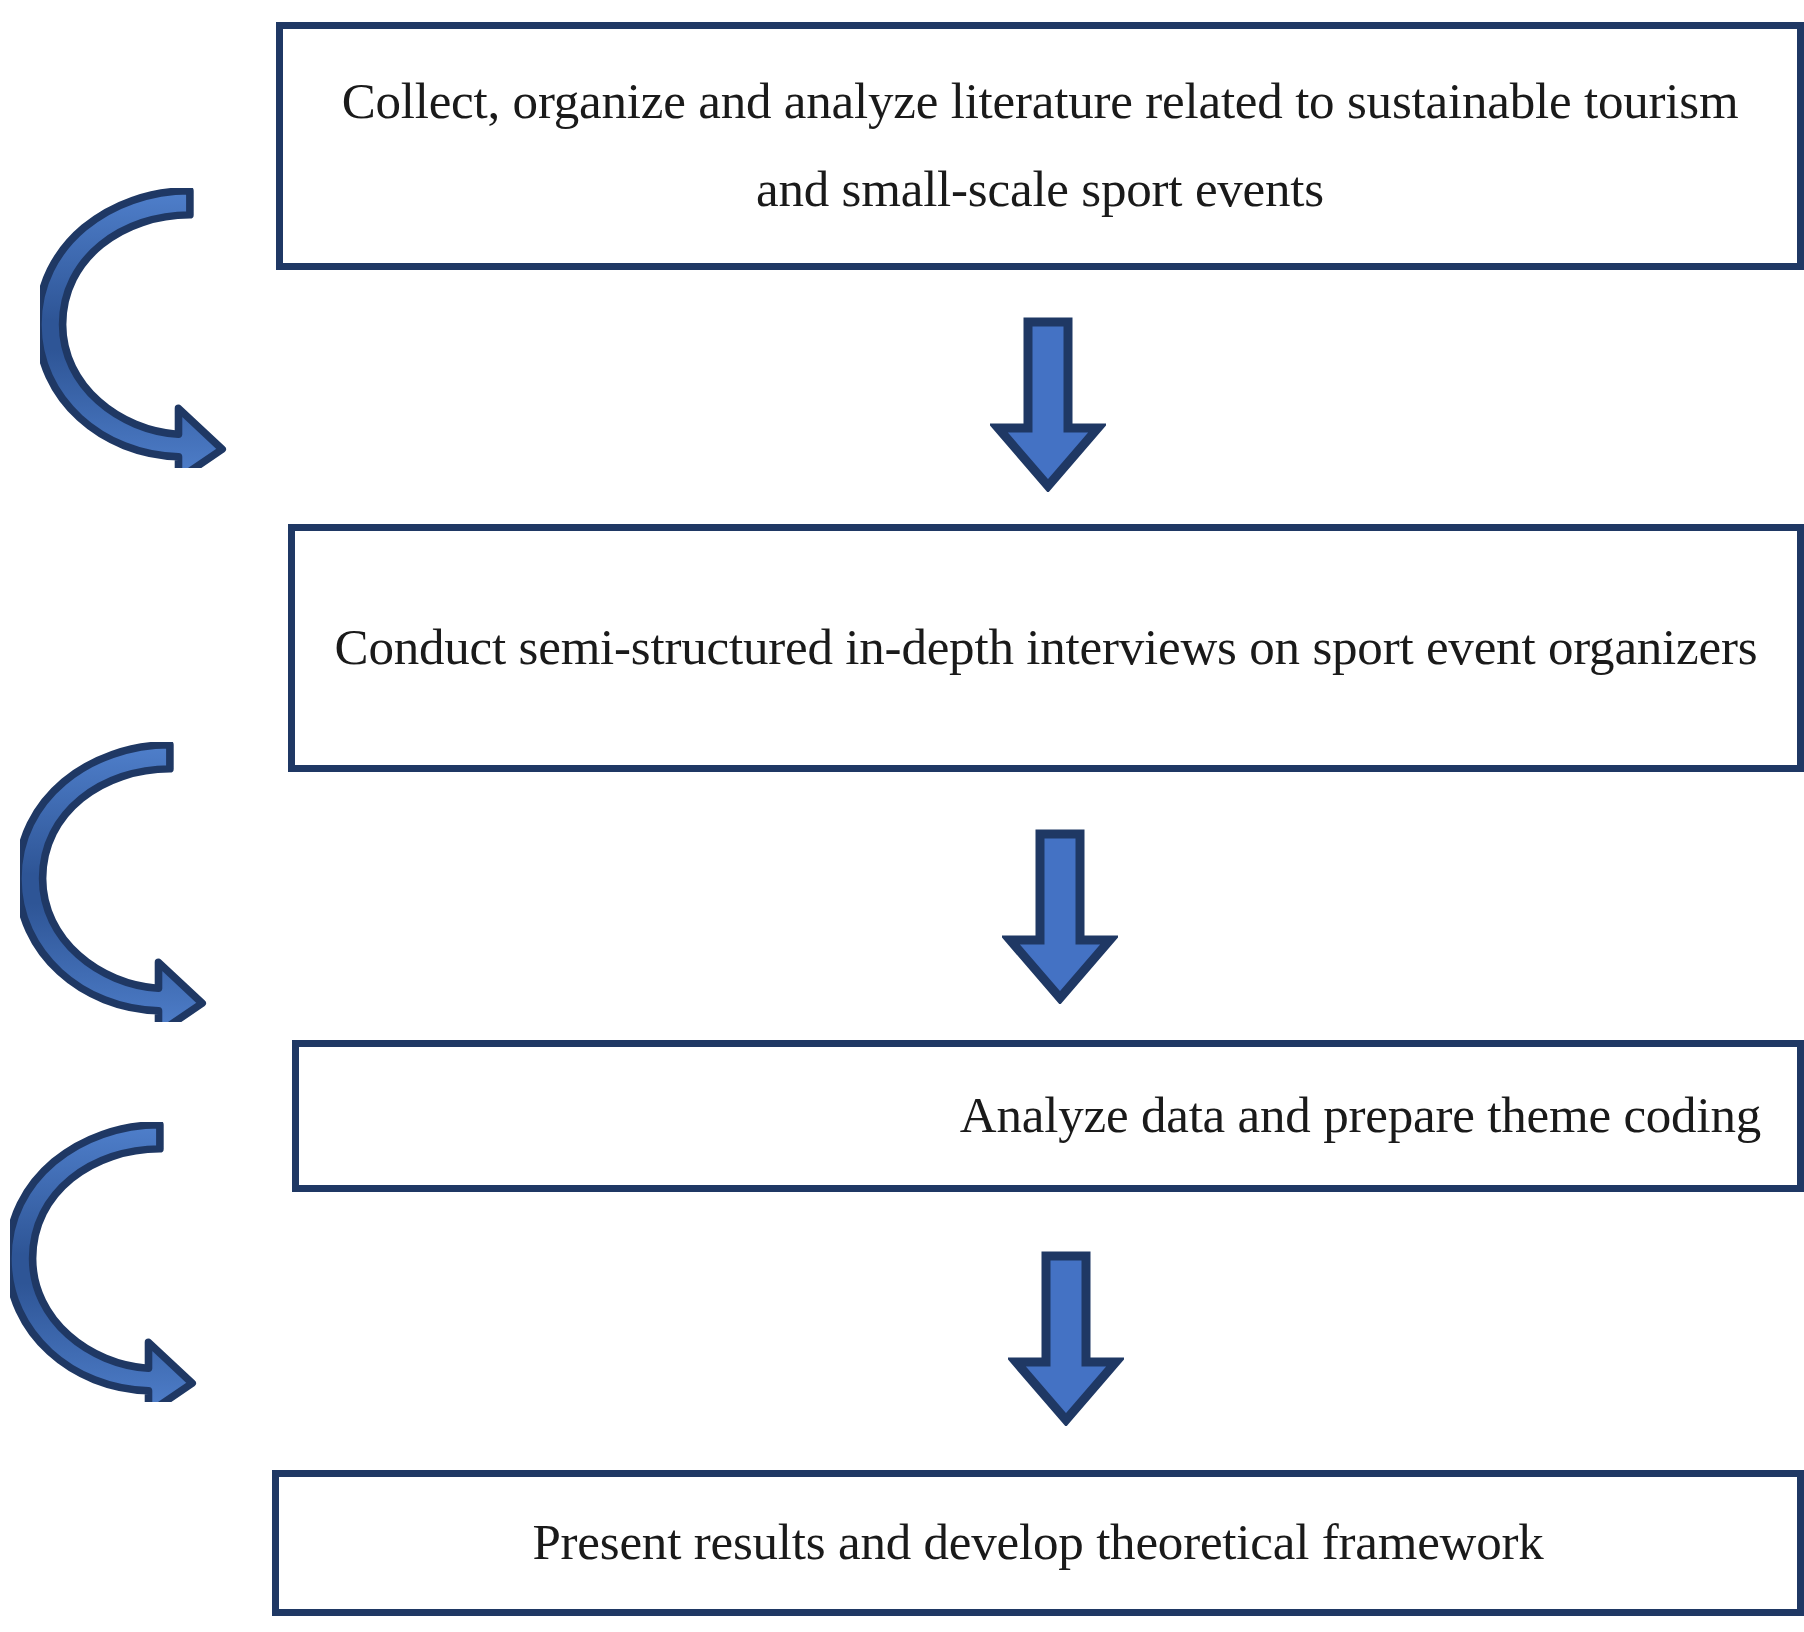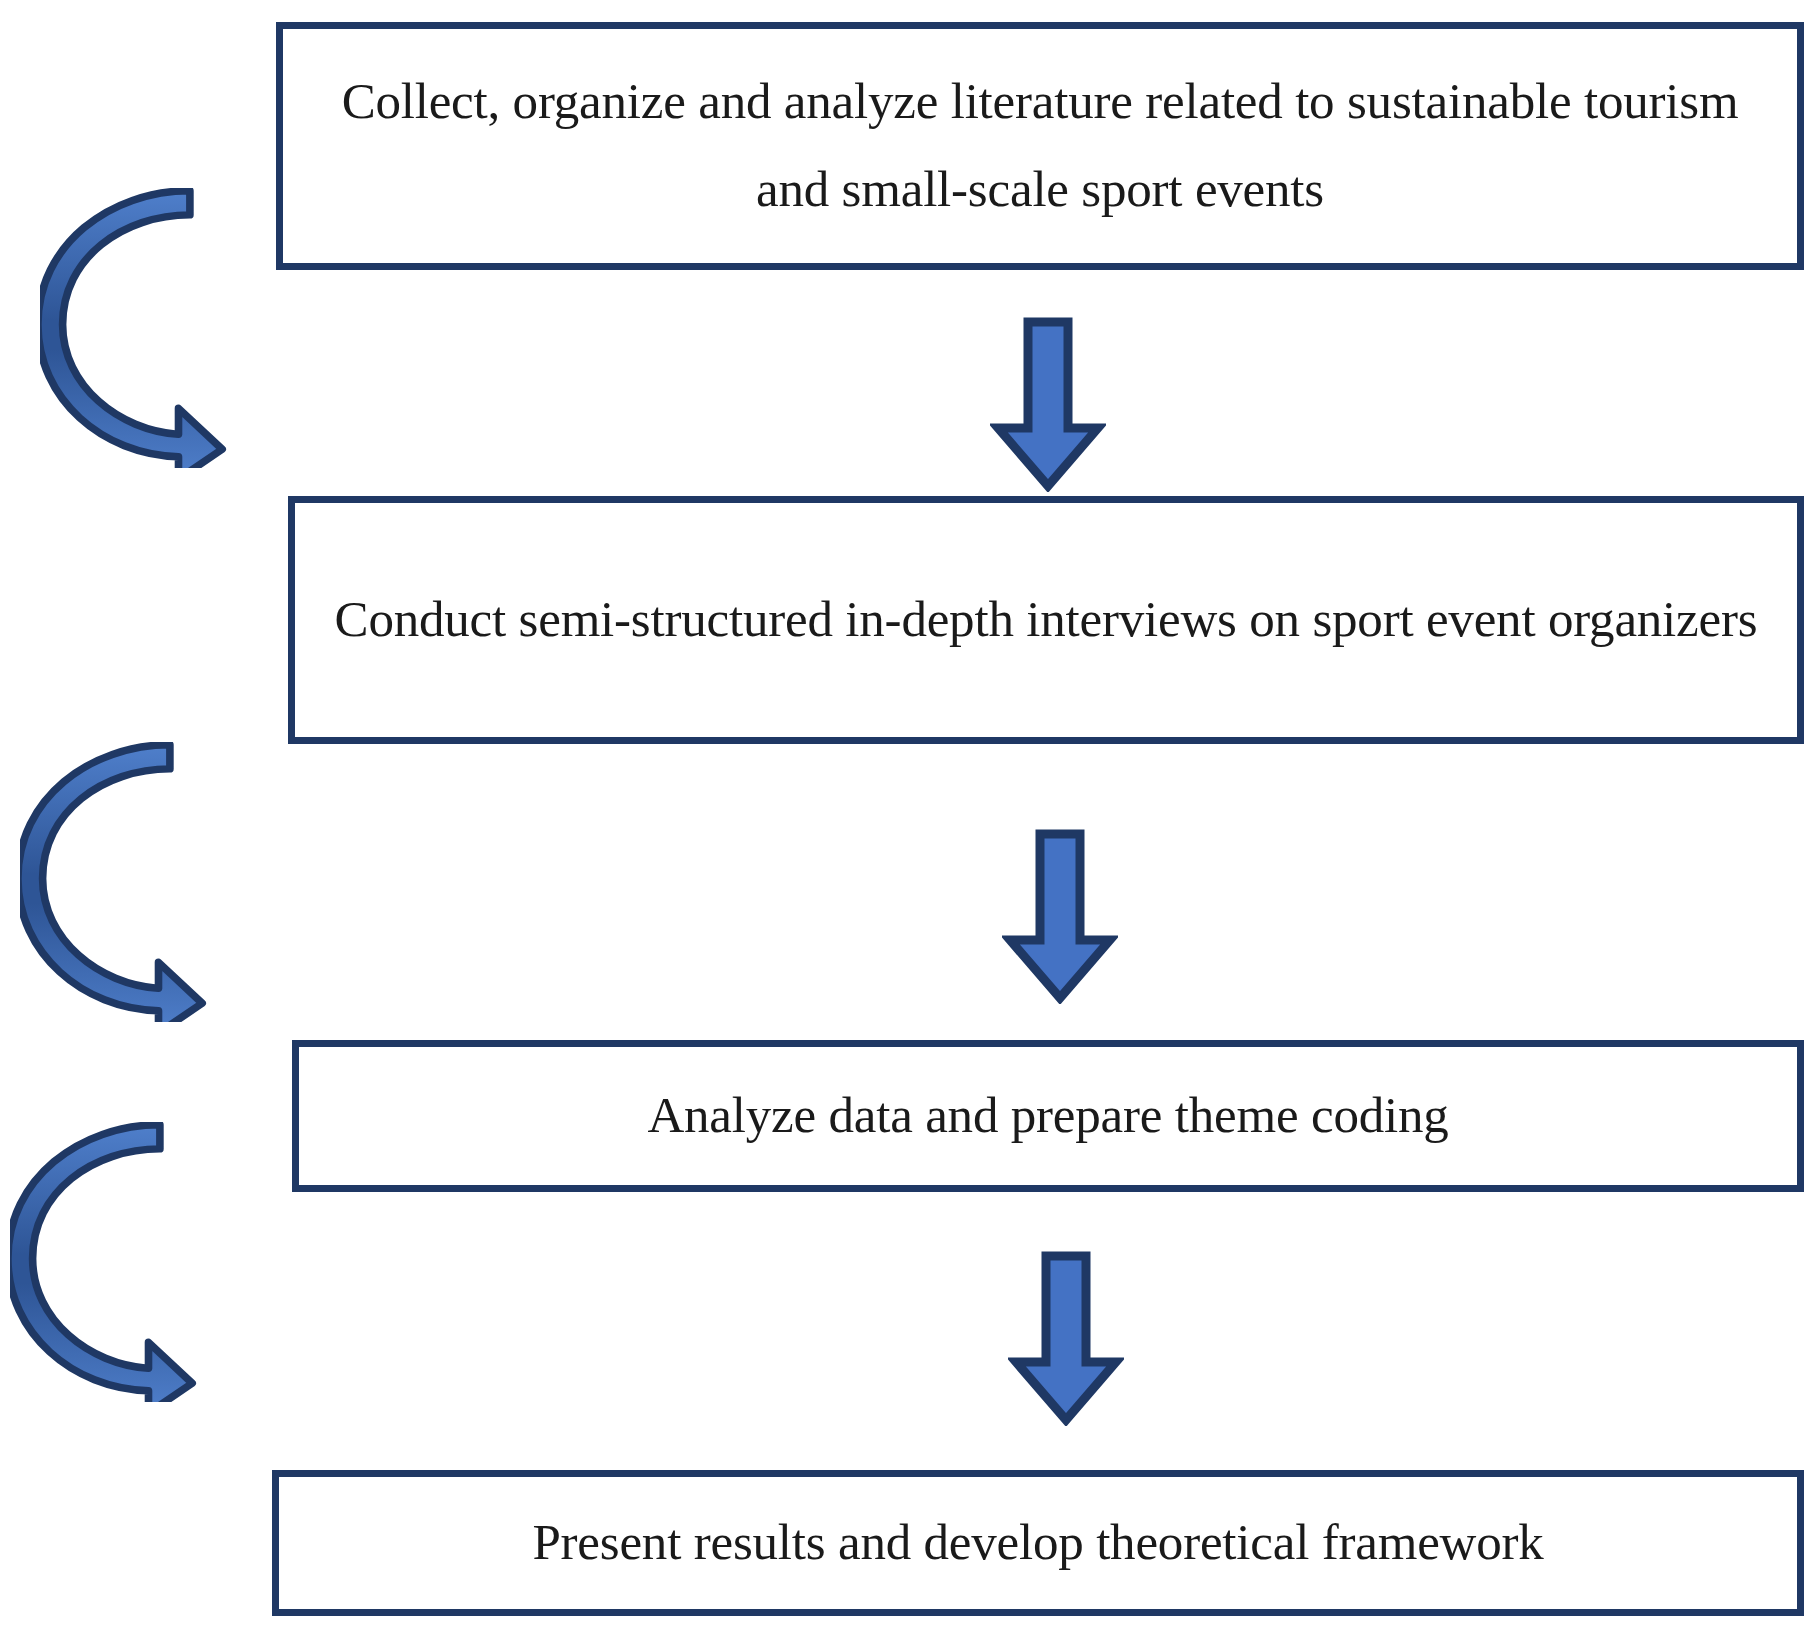--- a/index.html
+++ b/index.html
@@ -31,27 +31,27 @@
   }
   .box-text {
     font-family: "Liberation Serif", "DejaVu Serif", serif;
     color: #1a1a1a;
     text-align: center;
     line-height: 1.72;
     letter-spacing: -0.2px;
     width: 100%;
   }
   .box-1 { left: 276px; top: 22px;   width: 1528px; height: 248px; }
-  .box-2 { left: 288px; top: 496px;  width: 1516px; height: 248px; }
+  .box-2 { left: 288px; top: 524px;  width: 1516px; height: 248px; }
   .box-3 { left: 292px; top: 1040px; width: 1512px; height: 152px; }
   .box-4 { left: 272px; top: 1470px; width: 1532px; height: 146px; }
 
   .box-1 .box-text { font-size: 51px; }
   .box-2 .box-text { font-size: 51px; }
-  .box-3 .box-text { font-size: 51px; }
+  .box-3 .box-text { font-size: 51px; text-align: right; }
   .box-4 .box-text { font-size: 51px; }
 
   .down-arrow {
     position: absolute;
   }
   .arrow-1 { left: 990px; top: 316px;  width: 116px; height: 176px; }
   .arrow-2 { left: 1002px; top: 828px; width: 116px; height: 176px; }
   .arrow-3 { left: 1008px; top: 1250px; width: 116px; height: 176px; }
 
   .curve-arrow {

